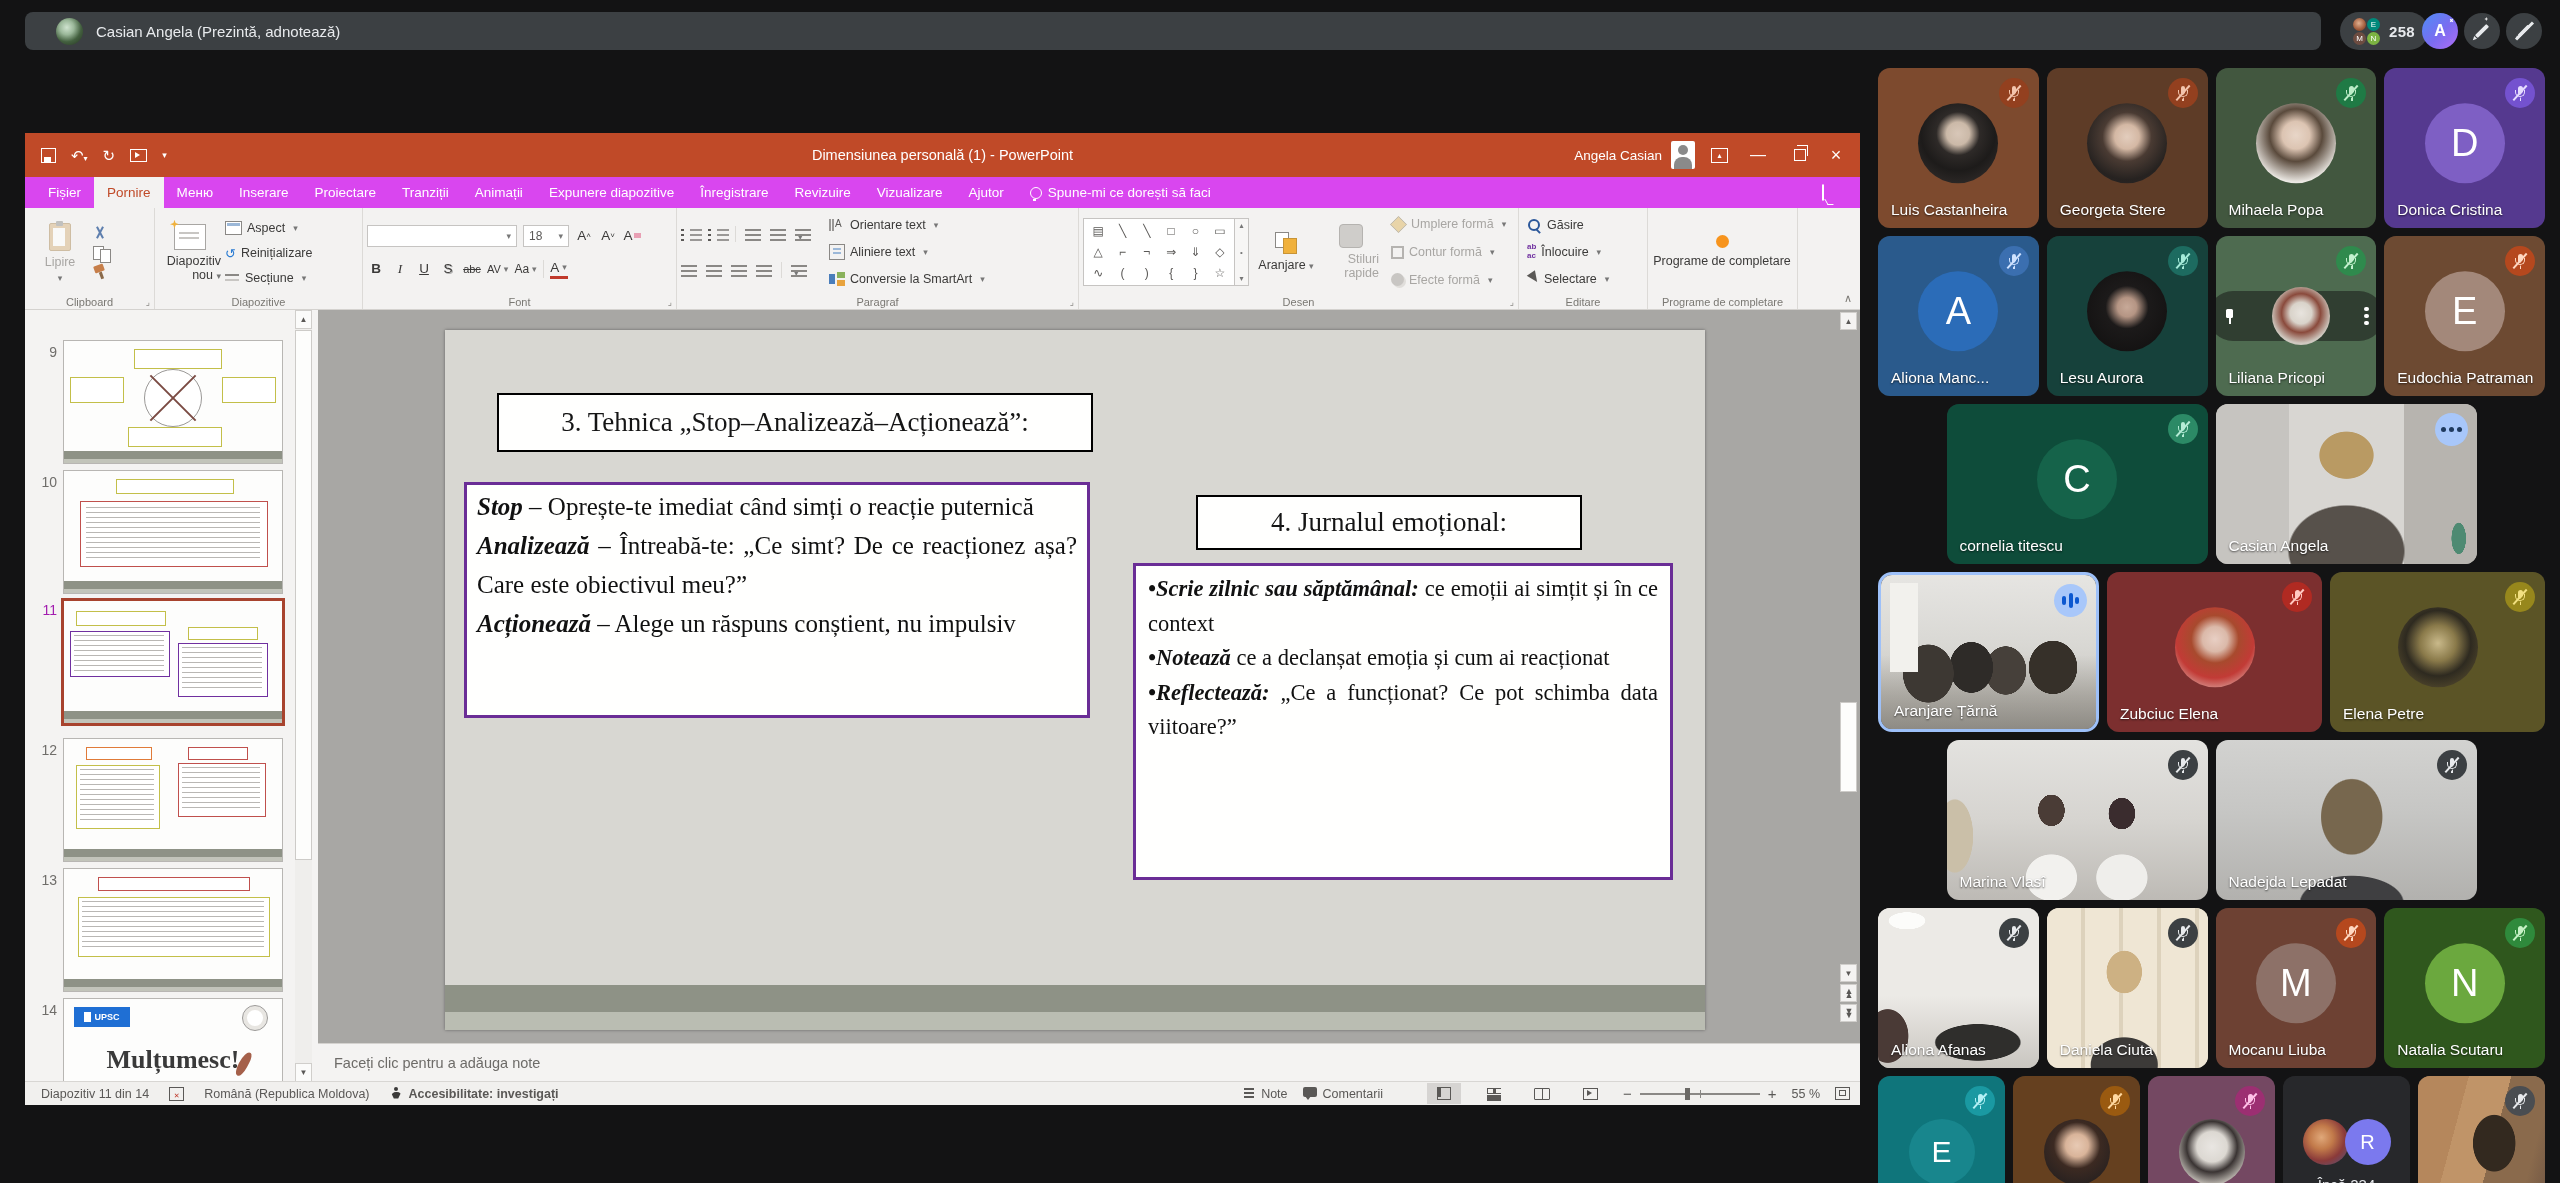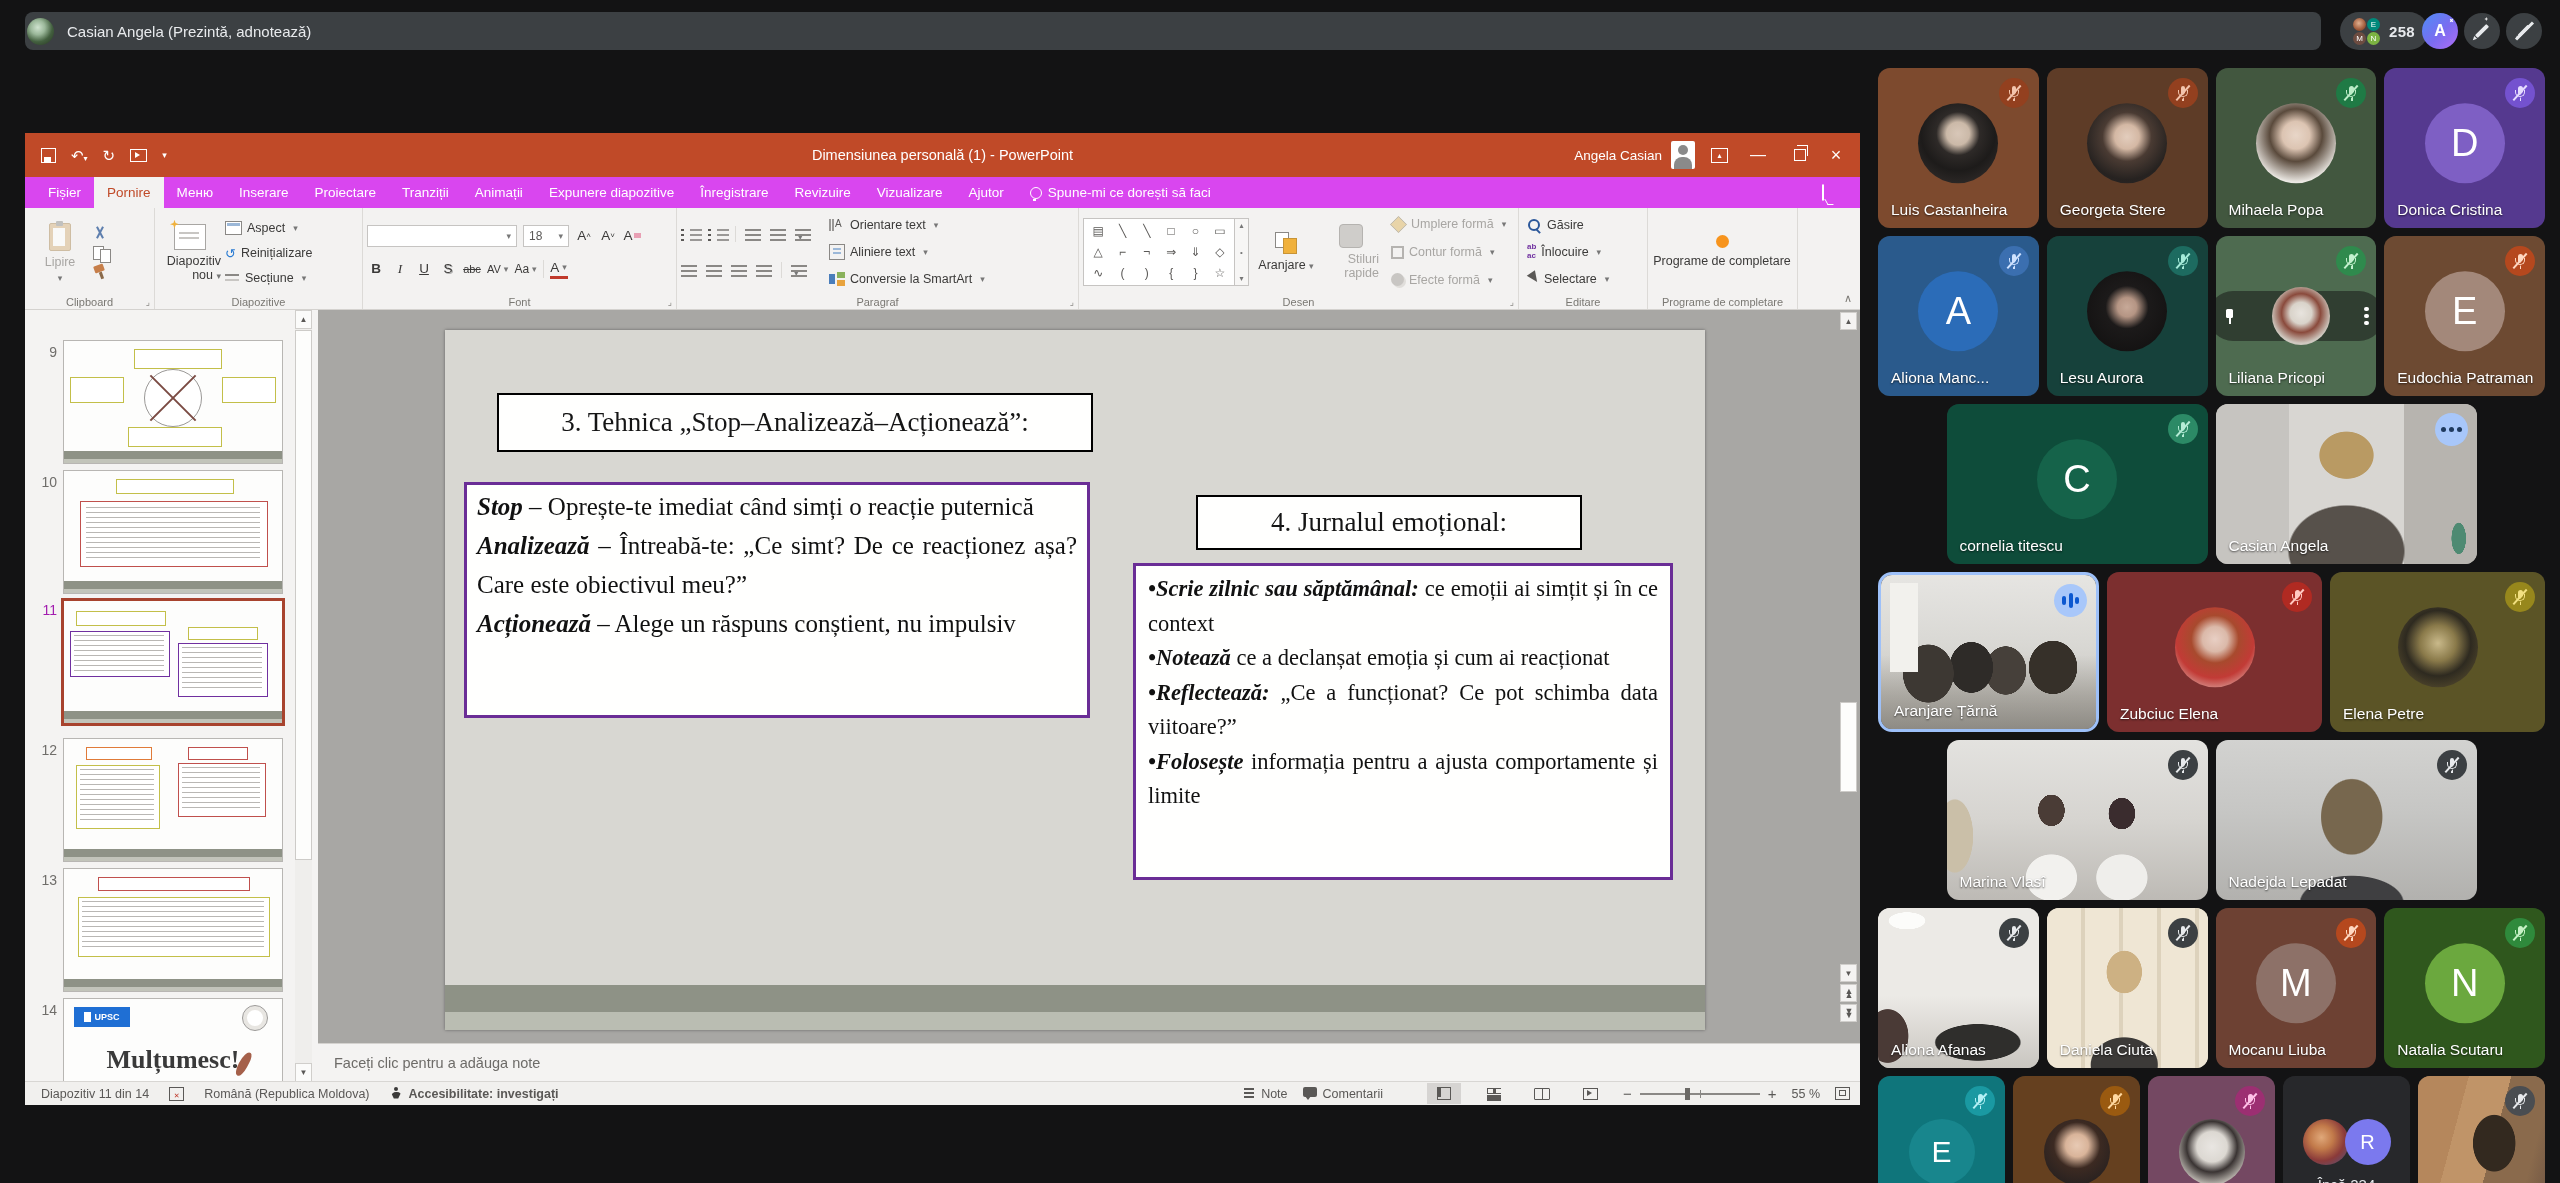--- a/index.html
+++ b/index.html
@@ -1,20 +1,20 @@
 <!DOCTYPE html>
 <html><head>
 <meta charset="utf-8">
 <style>
   html,body{margin:0;padding:0;background:#131314;}
   body{width:2560px;height:1183px;overflow:hidden;font-family:"Liberation Sans",sans-serif;-webkit-font-smoothing:antialiased;}
   #app{position:absolute;left:0;top:0;width:2560px;height:1183px;background:#131314;}
 
   
-  .topbar{position:absolute;left:25px;top:12px;width:2296px;height:38px;background:#3c4043;border-radius:8px;display:flex;align-items:center;gap:13px;padding:0 2px;box-sizing:border-box;}
+  .topbar{position:absolute;left:25px;top:12px;width:2296px;height:38px;background:#3c4043;border-radius:8px;display:flex;align-items:center;gap:13px;padding:0 31px;box-sizing:border-box;}
   .tb-avatar{width:27px;height:27px;border-radius:50%;background:radial-gradient(circle at 40% 35%,#cfe3cf 0%,#9bb89a 30%,#43603f 60%,#24301f 100%);flex:0 0 auto;}
   .tb-label{color:#e8eaed;font-size:15px;}
   .count-pill{position:absolute;left:2340px;top:12px;height:38px;border-radius:19px;background:#3c4043;display:flex;align-items:center;gap:9px;padding:0 13px;box-sizing:border-box;}
   .mg{display:grid;grid-template-columns:13px 13px;grid-gap:1px;}
   .mg .m{width:13px;height:13px;border-radius:50%;color:#fff;font-size:8px;display:flex;align-items:center;justify-content:center;}
   .count-num{color:#e8eaed;font-size:15px;font-weight:bold;letter-spacing:.3px;}
   .cbtn{position:absolute;top:13px;width:36px;height:36px;border-radius:50%;background:#3c4043;display:flex;align-items:center;justify-content:center;}
   .cbtn.grad{background:linear-gradient(135deg,#4e8df7 0%,#7b6cf0 55%,#b06ef5 100%);}
   .g-a{color:#fff;font-size:16px;font-weight:bold;position:relative;}
   .sparkle{position:absolute;width:7px;height:7px;background:#fff;transform:rotate(45deg) scale(.8);clip-path:polygon(50% 0,62% 38%,100% 50%,62% 62%,50% 100%,38% 62%,0 50%,38% 38%);}
@@ -597,21 +597,20 @@
           <div class="box-body" id="box1">
               <span style="display: block;"><span class="lead">Stop</span><span> – Oprește-te imediat când simți o reacție puternică</span></span>
               <span style="display: block;"><span class="lead">Analizează</span><span> – Întreabă-te: „Ce simt? De ce reacționez așa? Care este obiectivul meu?”</span></span>
               <span style="display: block;"><span class="lead">Acționează</span><span> – Alege un răspuns conștient, nu impulsiv</span></span>
             </div>
           <div class="box-title" style="left:751px;top:165px;width:386px;height:55px;">4. Jurnalul emoțional:</div>
           <div class="box-body" id="box2">
               <span style="display: block;"><span class="lead">•Scrie zilnic sau săptămânal:</span><span> ce emoții ai simțit și în ce context</span></span>
               <span style="display: block;"><span class="lead">•Notează</span><span> ce a declanșat emoția și cum ai reacționat</span></span>
               <span style="display: block;"><span class="lead">•Reflectează:</span><span> „Ce a funcționat? Ce pot schimba data viitoare?”</span></span>
-              <span style="display: block;"><span class="lead">•Folosește</span><span> informația pentru a ajusta comportamente și limite</span></span>
             </div>
           <div class="slide-f1"></div>
           <div class="slide-f2"></div>
         </div>
         <div class="ed-scroll">
           <div class="ed-btn" style="top:0;">▲</div>
           <div class="ed-thumb"></div>
           <div class="ed-btn" style="top:652px;">▼</div>
           <div class="ed-btn" style="top:672px;">
               <span class="chev">▲<span>▲</span></span>

